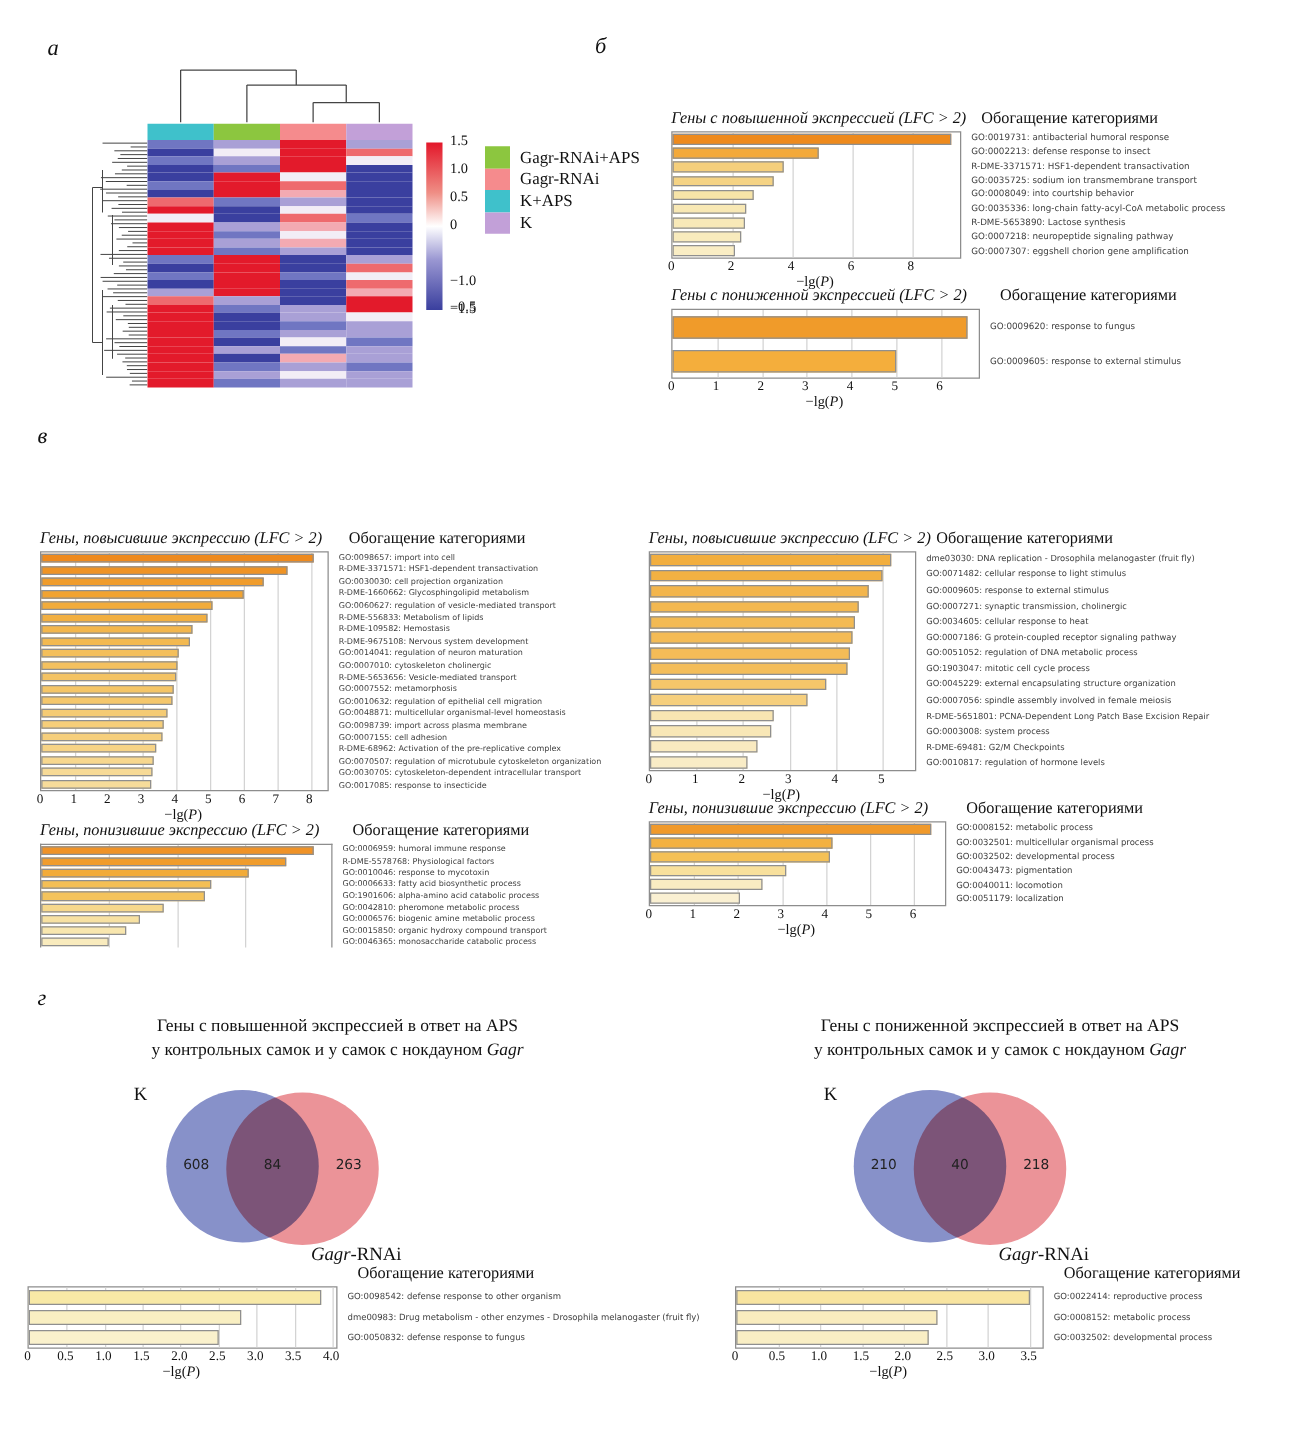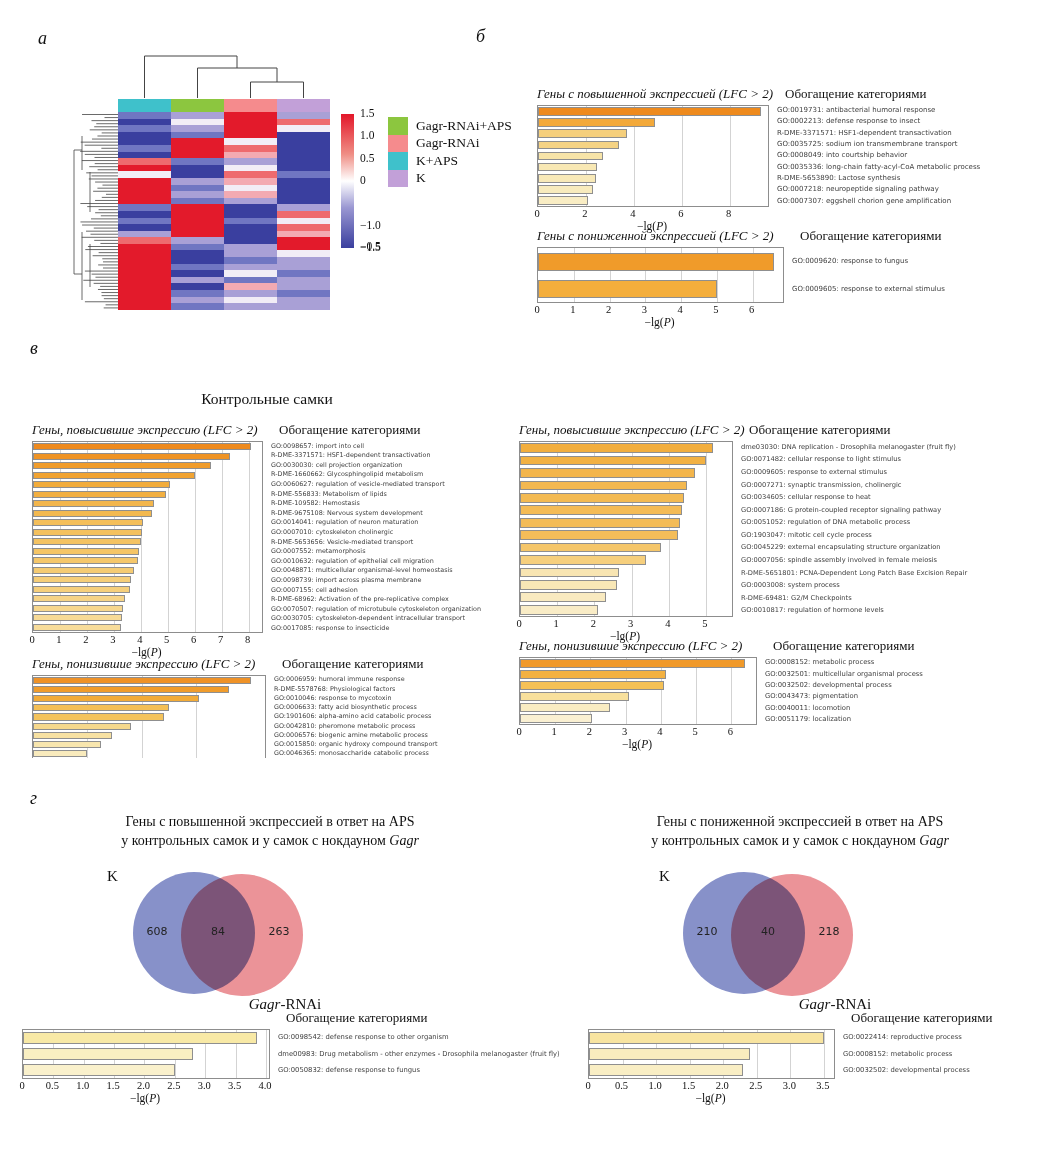--- a/index.html
+++ b/index.html
@@ -450,21 +450,20 @@
         <span style="left: 14.5985%;">1</span>
         <span style="left: 29.1971%;">2</span>
         <span style="left: 43.7956%;">3</span>
         <span style="left: 58.3942%;">4</span>
         <span style="left: 72.9927%;">5</span>
         <span style="left: 87.5912%;">6</span>
       </div>
     <div class="xlabel"><span>−lg(</span><i>P</i><span>)</span></div>
   </div>
 
-  <div id="v-left-title" class="ptitle">Контрольные самки</div>
 
   <div class="chart" id="c3">
     <div class="head">
         <span class="t">Гены, повысившие экспрессию (LFC &gt; 2)</span>
         <span class="h">Обогащение категориями</span>
       </div>
     <div class="body">
         <div class="plot">
           <div class="grid" style="left: 11.7647%;"></div>
           <div class="grid" style="left: 23.5294%;"></div>

